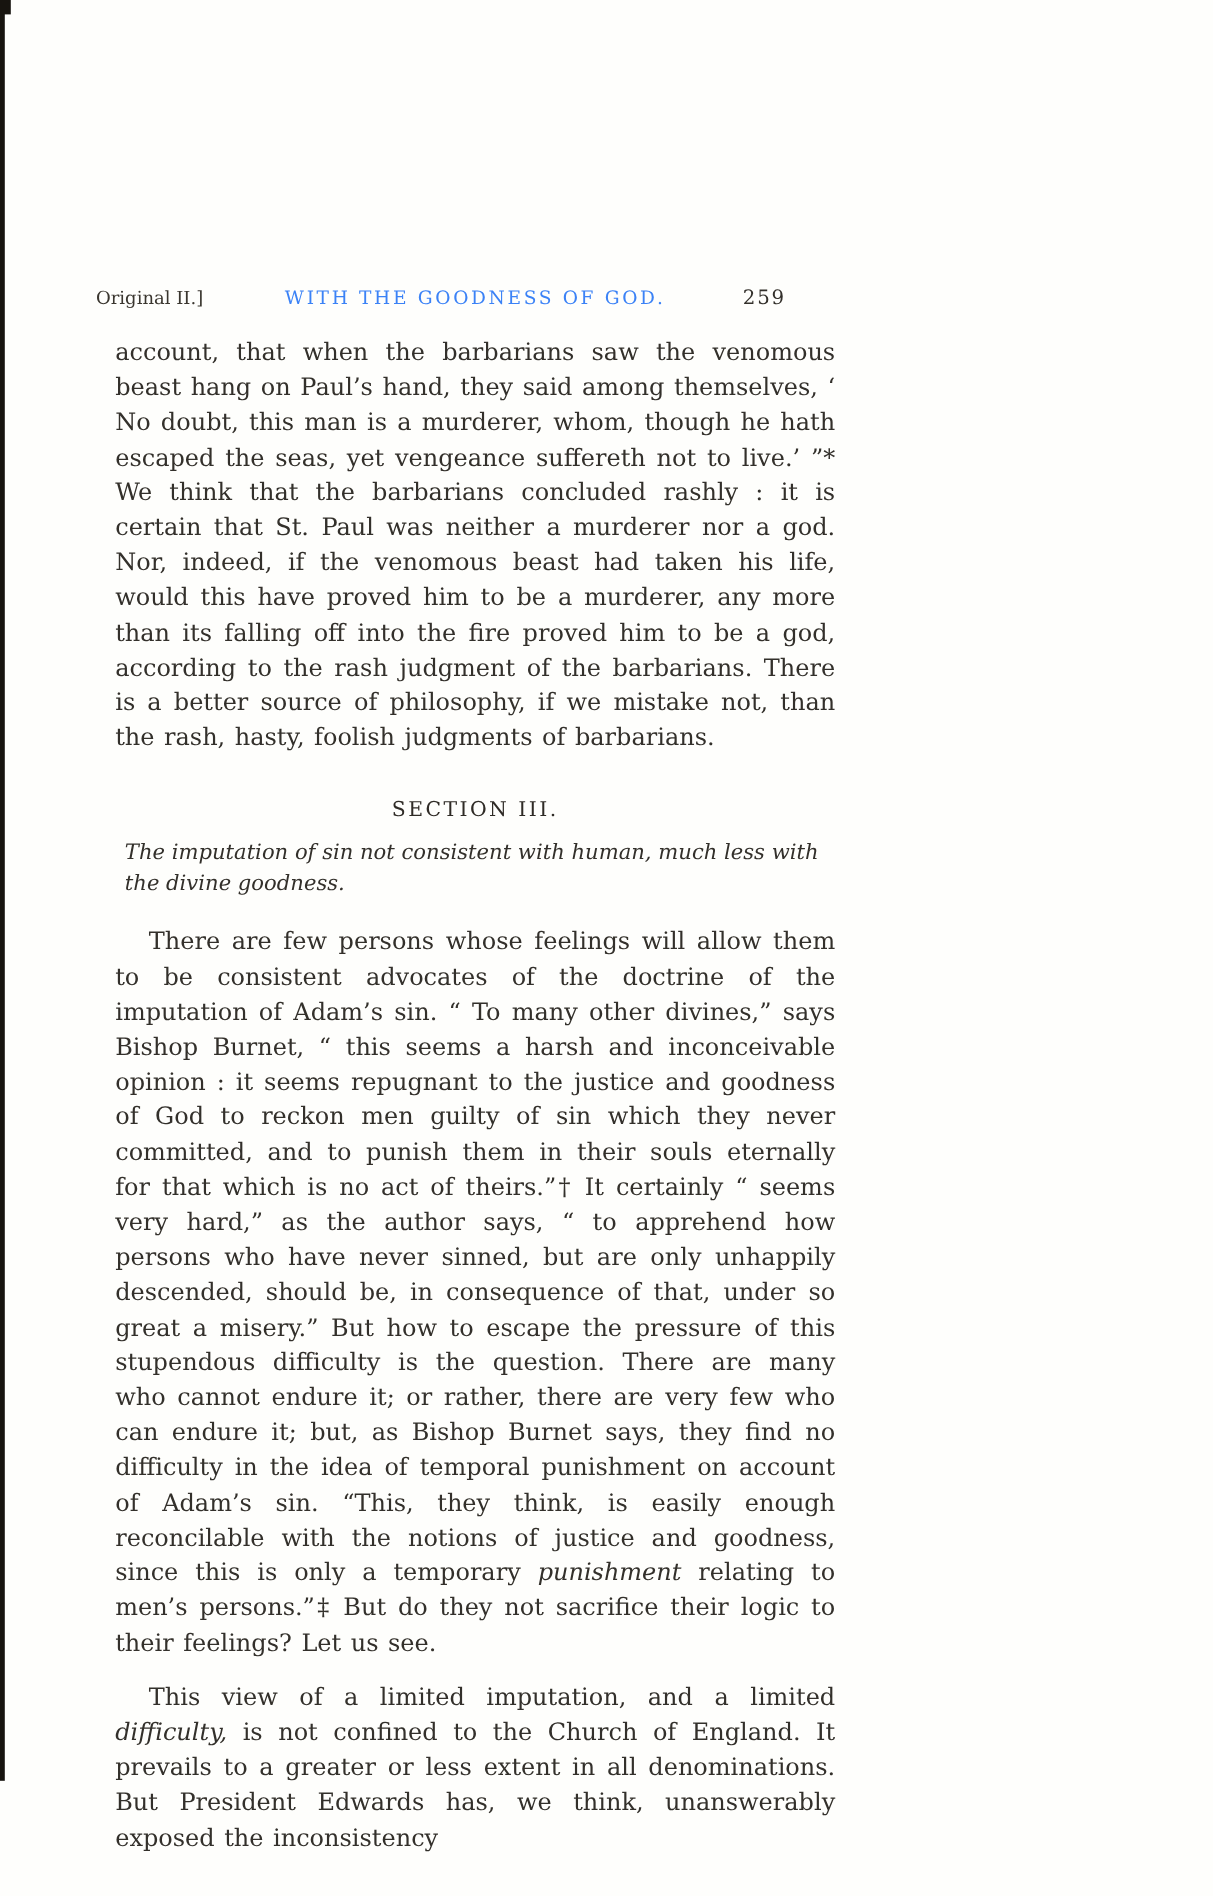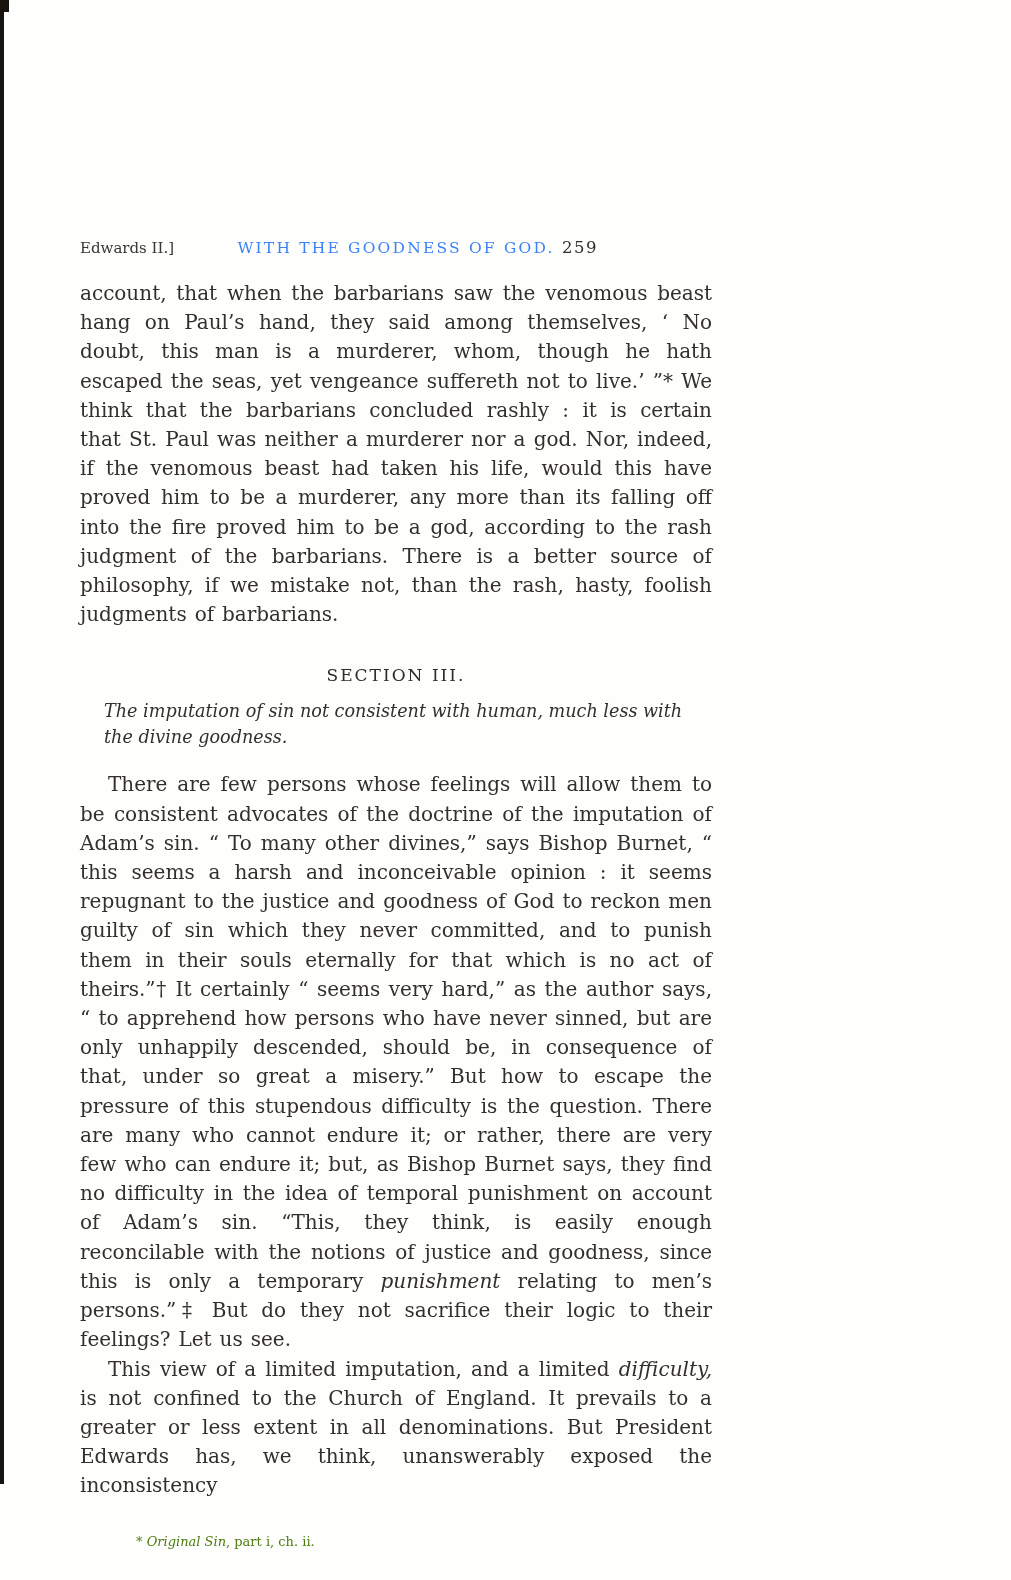--- a/index.html
+++ b/index.html
@@ -33,23 +33,23 @@
     left: 80px; top: 238px;
     width: 632px;
   }
   .header {
     display: flex;
     align-items: baseline;
     margin-bottom: 22px;
   }
   .hdr-left  { width: 150px; font-size: 15px; color: #3a362f; }
   .hdr-center{ flex: 1; text-align: center; font-size: 15.5px; letter-spacing: 2.2px; color: #3b82f6; }
-  .hdr-right { width: 150px; text-align: left; font-size: 16.5px; letter-spacing: 1.5px; }
+  .hdr-right { width: 150px; text-align: center; font-size: 16.5px; letter-spacing: 1.5px; }
   .body {
-    margin: 0;
+    margin: 16px;
     font-size: 20px;
     line-height: 29.2px;
     text-align: justify;
     word-spacing: 1.6px;
   }
   .indent { text-indent: 28px; }
   .sec {
     margin: 36px 0 0 0;
     text-align: center;
     font-weight: normal;
@@ -75,21 +75,21 @@
 </style>
 </head>
 <body>
 
 <div class="page">
   <div class="scan-bar"></div>
 
   <div class="content">
 
     <div class="header">
-      <span class="hdr-left">Edwards II.]</span>
+      <span class="hdr-left">Original II.]</span>
       <span class="hdr-center">WITH THE GOODNESS OF GOD.</span>
       <span class="hdr-right">259</span>
     </div>
 
     <p class="body">account, that when the barbarians saw the venomous beast hang on Paul’s hand, they said among themselves, ‘ No doubt, this man is a murderer, whom, though he hath escaped the seas, yet vengeance suffereth not to live.’ ”*  We think that the barbarians concluded rashly : it is certain that St. Paul was neither a murderer nor a god.  Nor, indeed, if the venomous beast had taken his life, would this have proved him to be a murderer, any more than its falling off into the fire proved him to be a god, according to the rash judgment of the barbarians. There is a better source of philosophy, if we mistake not, than the rash, hasty, foolish judgments of barbarians.</p>
 
     <h3 class="sec">SECTION III.</h3>
 
     <p class="subtitle">The imputation of sin not consistent with human, much less with the divine goodness.</p>
 

